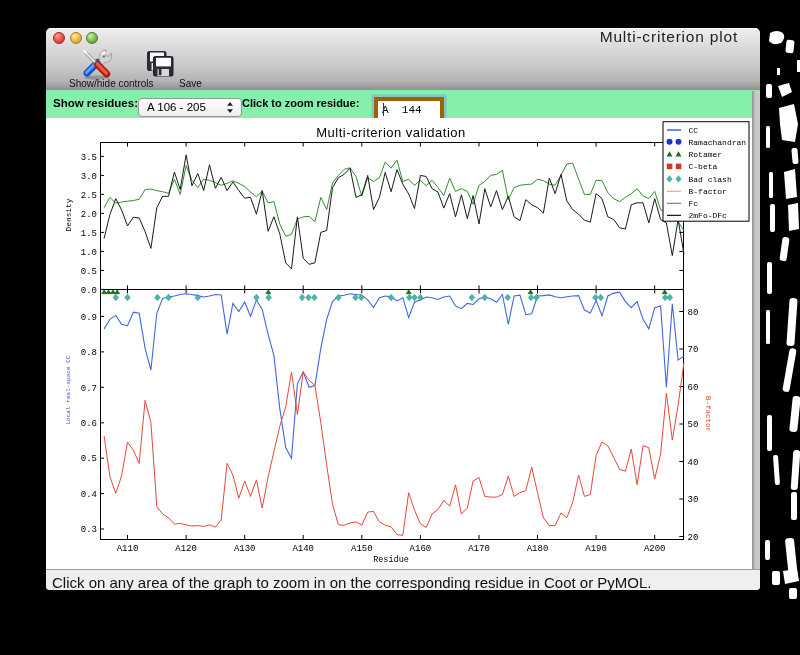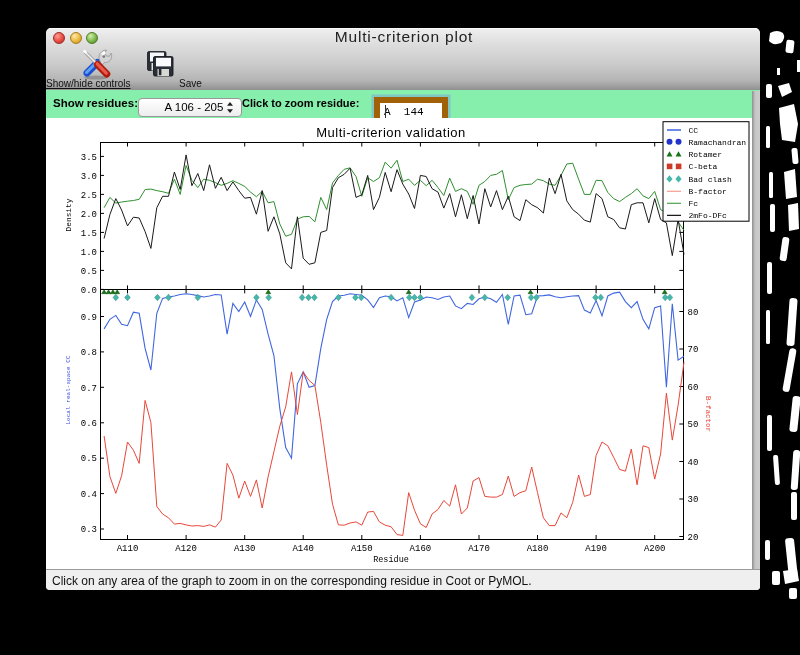--- a/index.html
+++ b/index.html
@@ -8,35 +8,35 @@
 #win{position:absolute;left:46px;top:28px;width:714px;height:562px;
      border-radius:5px 5px 4px 4px;background:#ececec;overflow:hidden;}
 #tbar{position:absolute;left:0;top:0;width:714px;height:62px;
       background:linear-gradient(#f0f0f0,#dedede 25%,#cbcbcb 58%,#b4b4b4 85%,#909090 100%);
       border-bottom:1px solid #707070;border-radius:5px 5px 0 0;}
 #tbar:before{content:"";position:absolute;left:0;top:0;right:0;height:1px;background:rgba(255,255,255,.65);}
 .tl{position:absolute;top:4px;width:10px;height:10px;border-radius:50%;}
 #tl-r{left:7px;background:radial-gradient(circle at 3.5px 3px,#ff9d96,#e84c41 55%,#b0322b);border:.5px solid #9d2a24;}
 #tl-y{left:23.5px;background:radial-gradient(circle at 3.5px 3px,#ffe9a8,#e9b73f 55%,#c08c1e);border:.5px solid #a37c1d;}
 #tl-g{left:40px;background:radial-gradient(circle at 3.5px 3px,#d2f0a8,#7cb84d 55%,#508226);border:.5px solid #4e7a27;}
-#wtitle{position:absolute;top:0;left:0;width:692px;text-align:center;line-height:19px;
-        font-size:15.5px;letter-spacing:.8px;color:#222;margin-top:-1px;padding-left:12px;}
+#wtitle{position:absolute;top:0;left:0;width:692px;text-align:right;line-height:19px;
+        font-size:15.5px;letter-spacing:.8px;color:#222;margin-top:-1px;}
 .tblab{position:absolute;font-size:10px;color:#111;top:50px;white-space:nowrap;}
 #ctrl{position:absolute;left:0;top:62px;width:714px;height:28px;background:#86efac;}
 .blab{position:absolute;font-weight:bold;font-size:11.5px;color:#000;top:7px;}
 #dd{position:absolute;left:92px;top:8px;width:102px;height:17px;border:1px solid #989898;
     border-radius:4px;background:linear-gradient(#ffffff,#ededed);
-    font-size:11.5px;color:#000;line-height:17px;text-align:center;}
+    font-size:11.5px;color:#000;line-height:17px;}
 #dd span{margin-left:8px;}
 #fld{position:absolute;left:328px;top:7px;width:62px;height:18px;background:#fff;
-     border:6px solid #a16207;box-shadow:0 0 0 2.5px rgba(125,165,215,.55);
+     border:4px solid #a16207;box-shadow:0 0 0 2.5px rgba(125,165,215,.55);
      font-family:"Liberation Mono",monospace;font-size:11px;color:#000;line-height:18px;}
 #sbar{position:absolute;left:0;top:541px;width:714px;height:21px;background:#efefef;
       border-top:1px solid #9a9a9a;}
-#sbar div{position:absolute;left:6px;top:3.5px;font-size:12px;color:#111;}
+#sbar div{position:absolute;left:6px;top:3.5px;font-size:15px;color:#111;}
 #scroll{position:absolute;left:706px;top:63px;width:8px;height:499px;
         background:linear-gradient(90deg,#8f8f8f,#c6c6c6 40%,#cccccc);}
 #fig{position:absolute;left:0;top:90px;width:707px;height:452px;}
 </style>
 </head>
 <body>
 <div id="win">
   <div id="tbar">
     <div class="tl" id="tl-r"></div>
       <div class="tl" id="tl-y"></div>
@@ -64,21 +64,21 @@
       <g transform="translate(-46,-28)">
         <rect x="147.5" y="51.5" width="18.5" height="19" rx="1.5" fill="#2a2e37" stroke="#171a20" stroke-width="0.8"></rect>
         <rect x="150" y="52.5" width="14" height="9" fill="#f7f7f9"></rect>
         <rect x="151.5" y="63" width="10" height="7.5" fill="#e6e6e2"></rect>
         <rect x="153.5" y="56.5" width="19.5" height="19.5" rx="1.5" fill="#2a2e37" stroke="#15181d" stroke-width="0.9"></rect>
         <rect x="156" y="57.8" width="15" height="8.6" fill="#fbfbfd"></rect>
         <rect x="157.5" y="69" width="11.5" height="7" fill="#d8d8d2"></rect>
         <rect x="158.8" y="69" width="2.6" height="6.2" fill="#23262e"></rect>
       </g>
     </svg>
-    <div class="tblab" style="left:0;text-decoration:underline;">Show/hide controls</div>
+    <div class="tblab" style="left:23px;">Show/hide controls</div>
     <div class="tblab" style="left:105px;margin-left:28px;">Save</div>
   </div>
   <div id="ctrl">
     <div class="blab" style="left:7px;">Show residues:</div>
     <div id="dd"><span>A 106 - 205</span>
       <svg width="8" height="11" style="position:absolute;right:7px;top:3px">
         <path d="M4 0 L7 3.8 L1 3.8 Z" fill="#222"></path>
         <path d="M4 11 L7 7.2 L1 7.2 Z" fill="#222"></path>
       </svg>
     </div>

